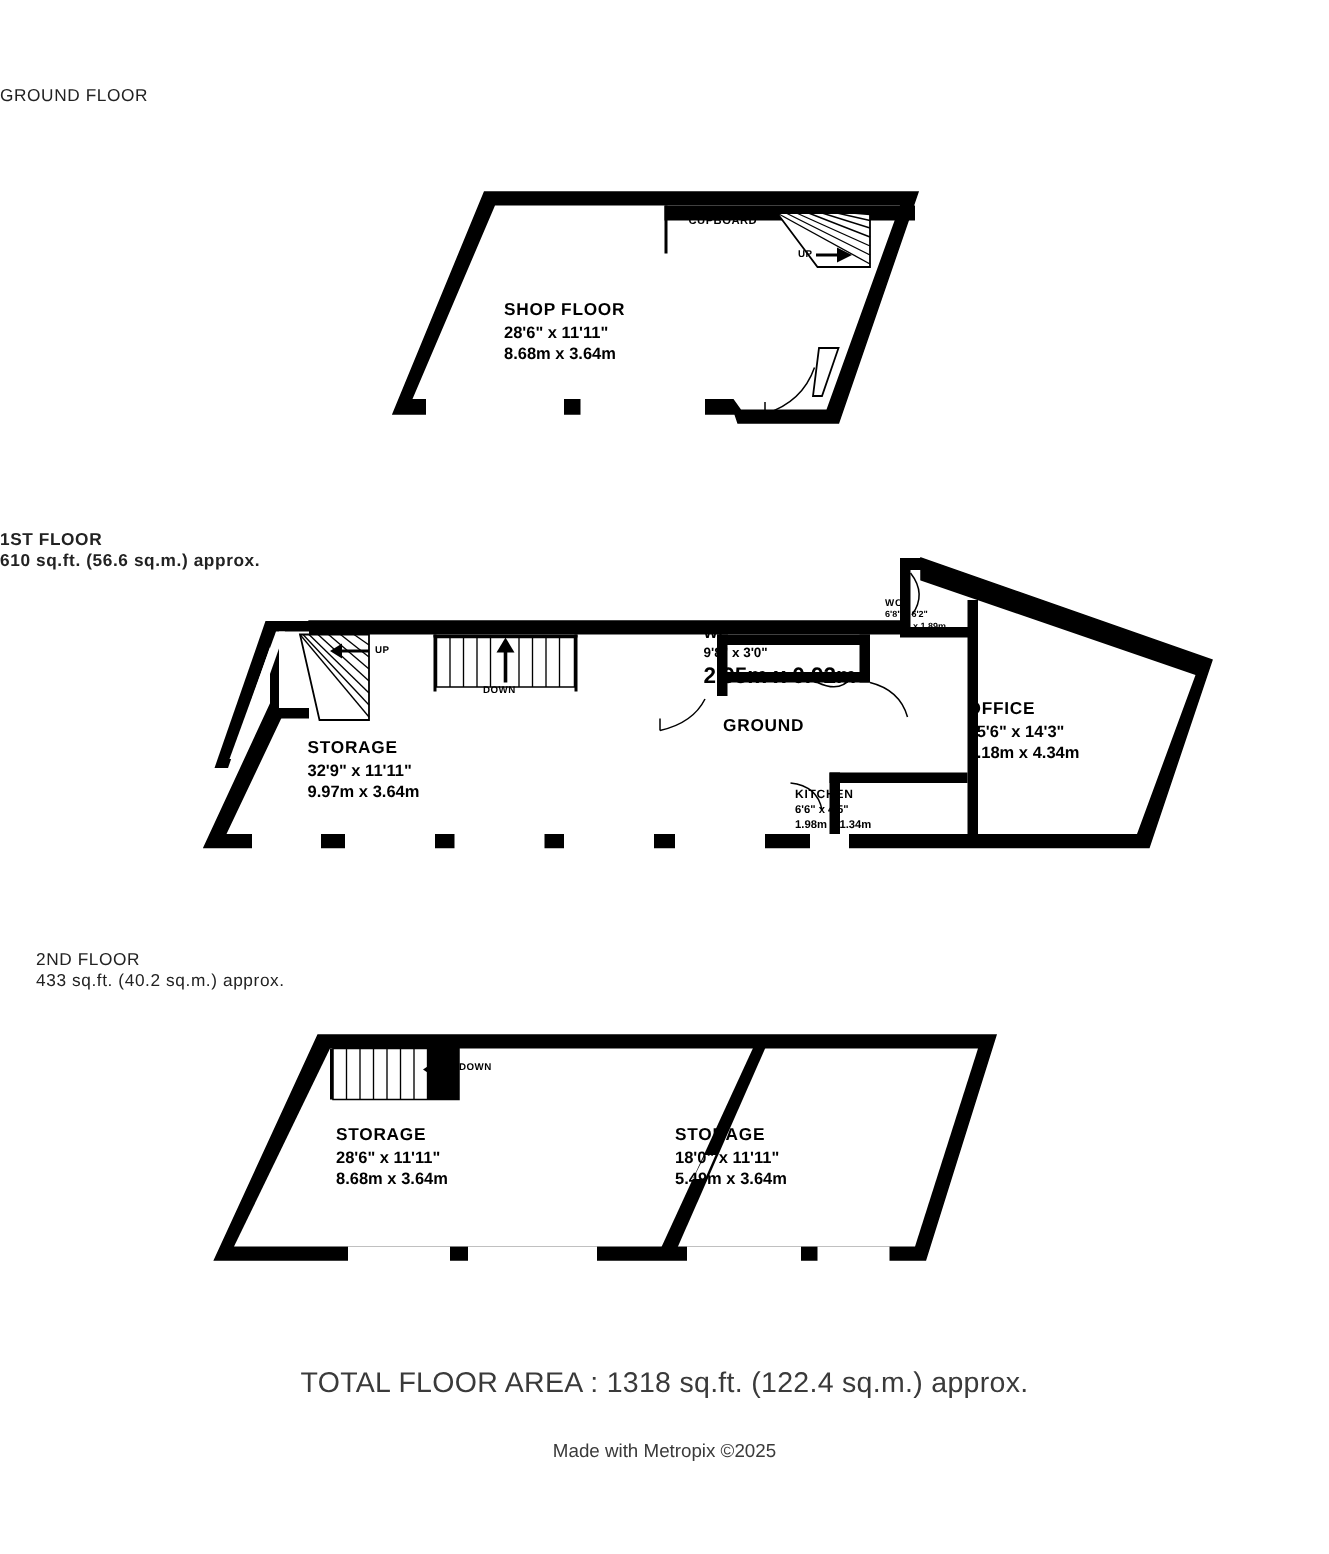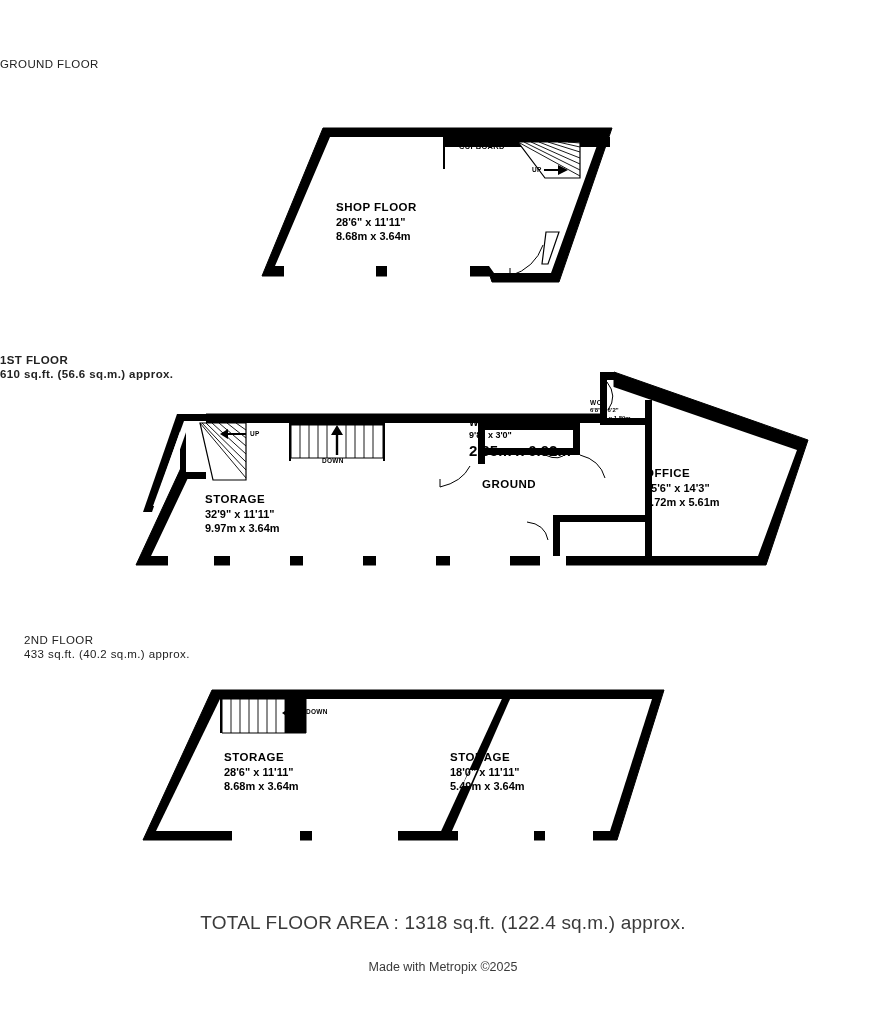--- a/index.html
+++ b/index.html
@@ -282,23 +282,28 @@
 
   <div class="room-label small" style="left:590px; top:399px; width:80px;">
     <span class="name">WC</span>
     <span class="dim-imp">6'8"  x 6'2"</span>
     <span class="dim-met">2.03m  x 1.89m</span>
   </div>
 
   <div class="room-label" style="left:645px; top:466px; width:160px;">
     <span class="name">OFFICE</span>
     <span class="dim-imp">15'6"  x 14'3"</span>
-    <span class="dim-met">4.72m  x 5.61m</span>
-  </div>
-
+    <span class="dim-met">7.18m  x 4.34m</span>
+  </div>
+
+  <div class="room-label mid" style="left:530px; top:525px; width:140px;">
+    <span class="name">KITCHEN</span>
+    <span class="dim-imp">6'6"  x 4'5"</span>
+    <span class="dim-met">1.98m x 1.34m</span>
+  </div>
 
   <div class="tiny-text" style="left:250px; top:430px;">UP</div>
   <div class="tiny-text" style="left:322px; top:457px;">DOWN</div>
 
   <div class="room-label" style="left:224px; top:750px; width:200px;">
     <span class="name">STORAGE</span>
     <span class="dim-imp">28'6"  x 11'11"</span>
     <span class="dim-met">8.68m  x 3.64m</span>
   </div>
 

